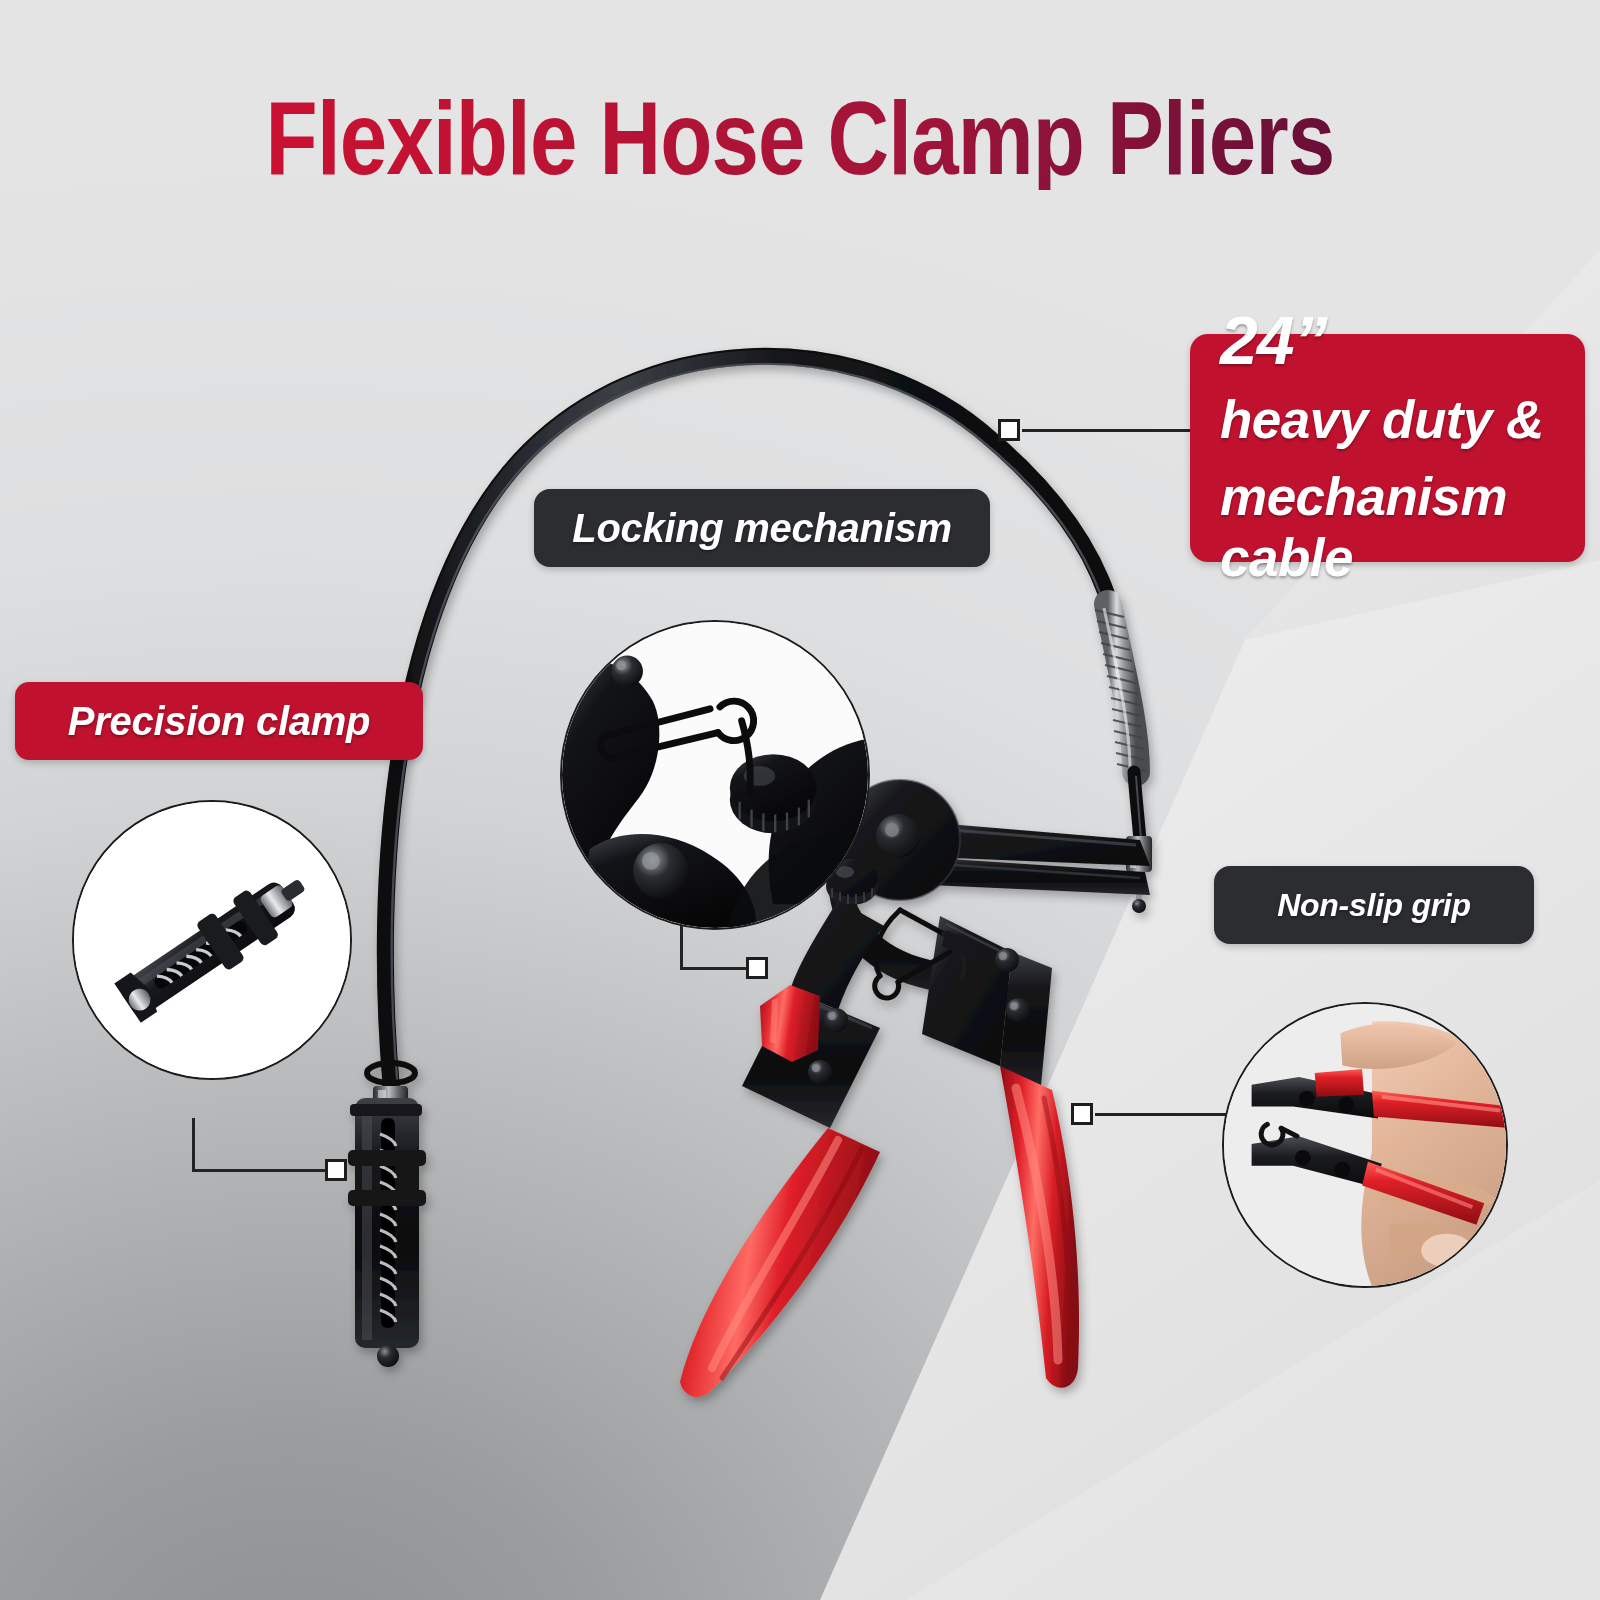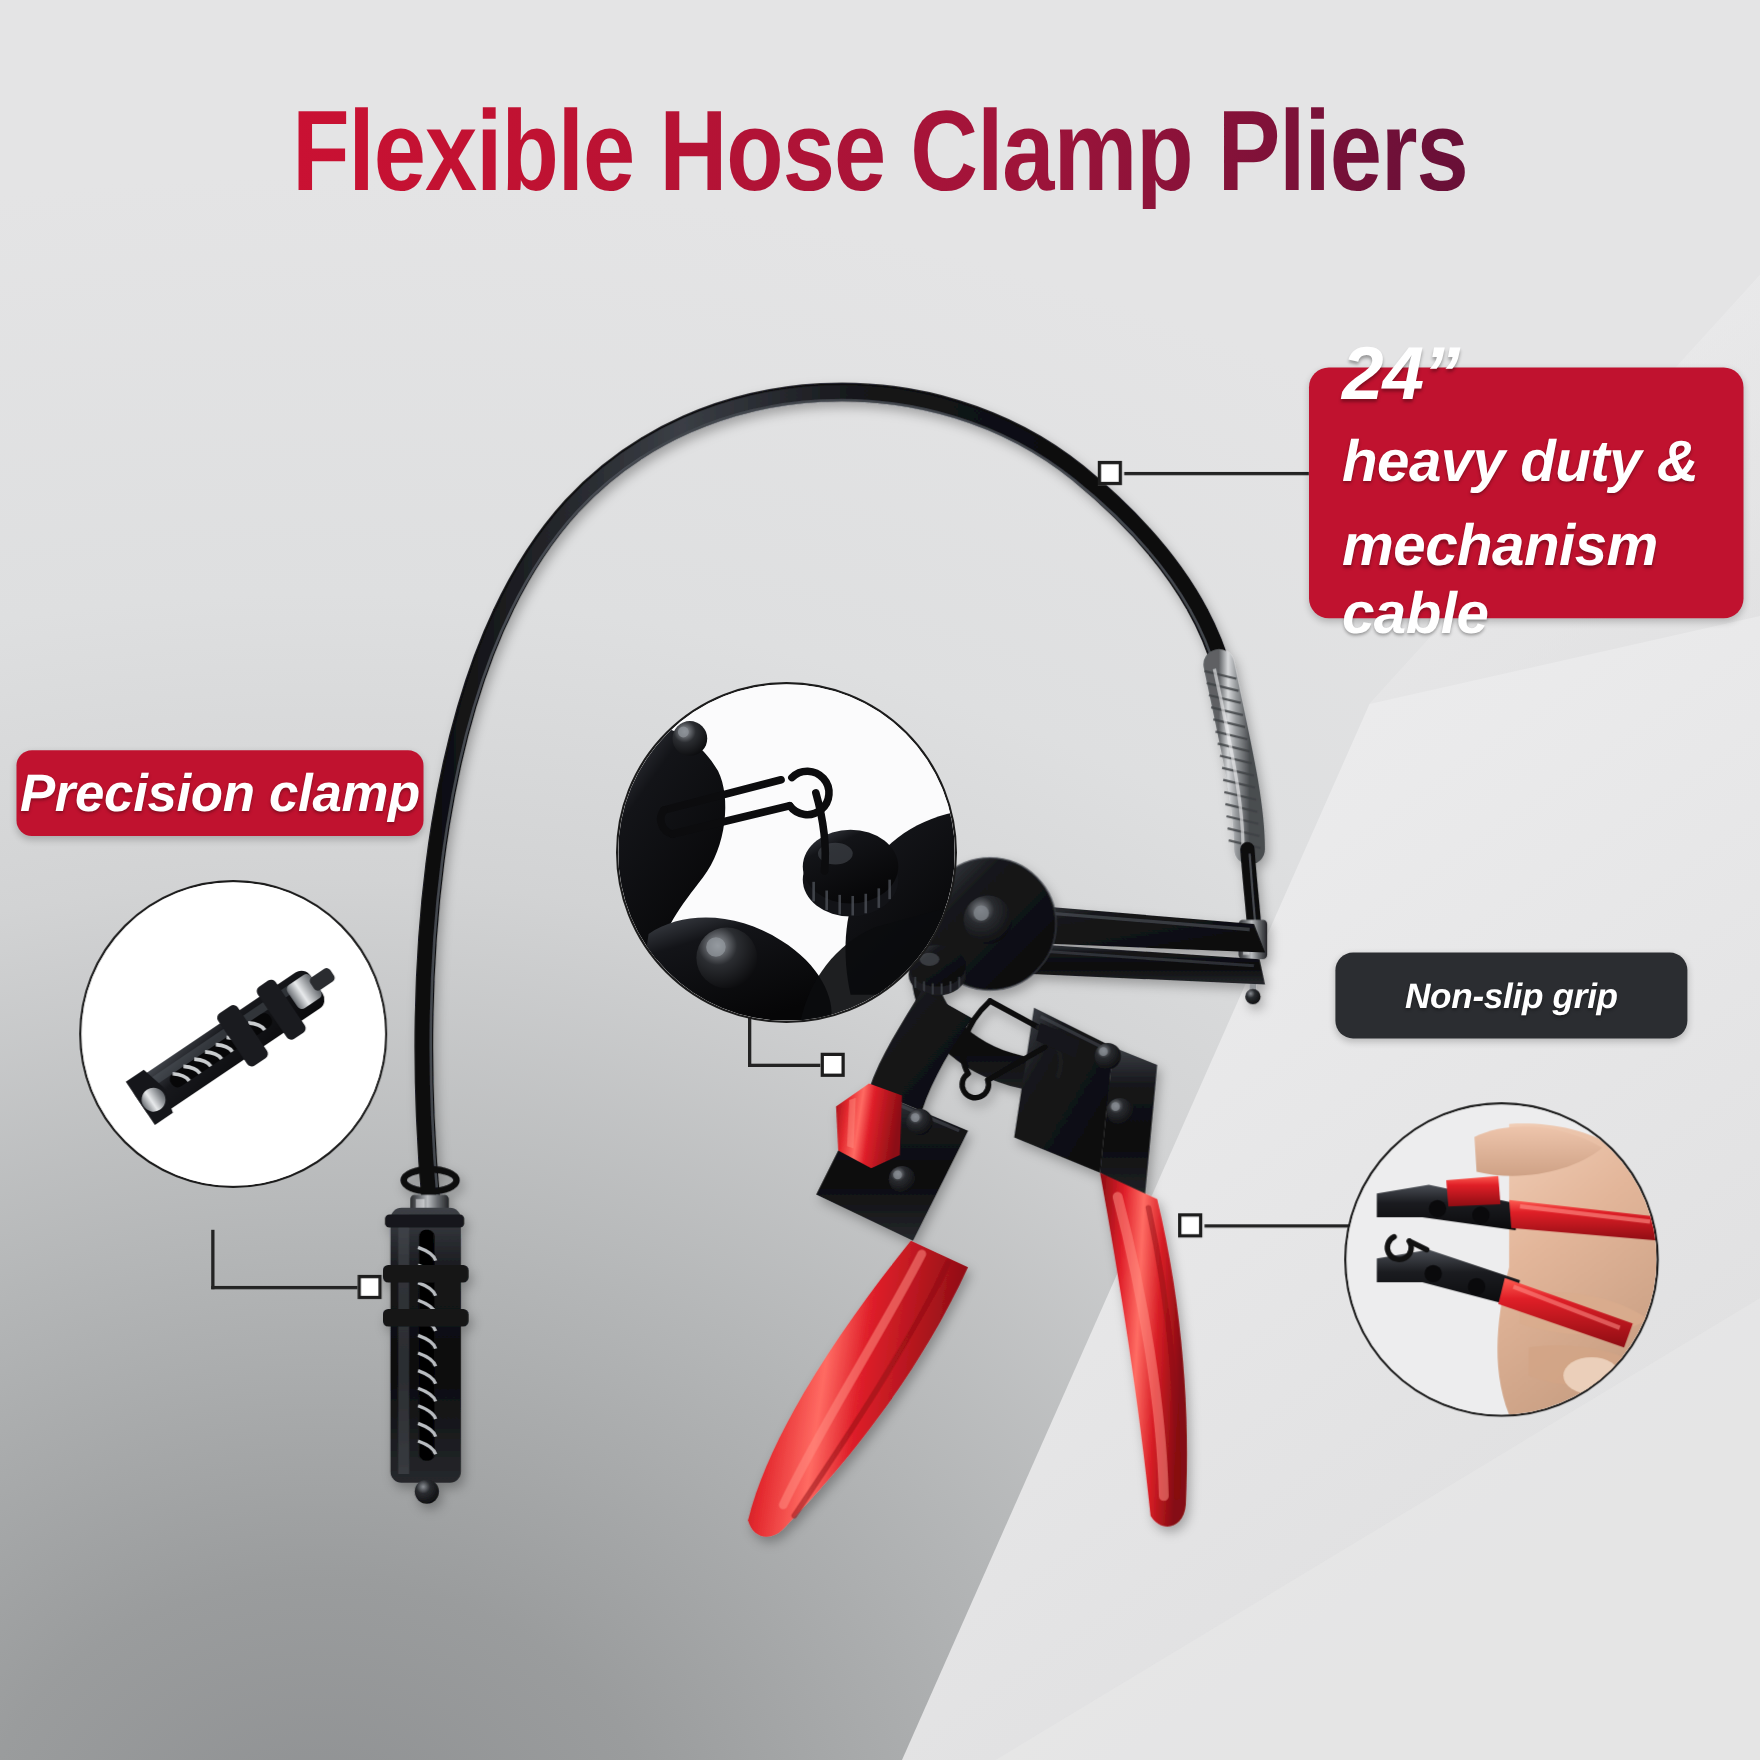--- a/index.html
+++ b/index.html
@@ -44,21 +44,21 @@
 
   #badge-24{
     left:1190px;top:334px;width:395px;height:228px;border-radius:18px;
     flex-direction:column;align-items:flex-start;justify-content:center;
     padding:14px 0 14px 30px;gap:16px;
   }
   #badge-24 .big{font-size:68px;line-height:.98;letter-spacing:-1px;}
   #badge-24 .l1,#badge-24 .l2{font-size:53px;line-height:1.15;letter-spacing:-.5px;}
 
   #badge-lock{left:534px;top:489px;width:456px;height:78px;font-size:40px;letter-spacing:-.3px;}
-  #badge-prec{left:15px;top:682px;width:370px;height:78px;font-size:48px;letter-spacing:-.3px;}
+  #badge-prec{left:15px;top:682px;width:408px;height:78px;font-size:40px;letter-spacing:-.3px;}
   #badge-grip{left:1214px;top:866px;width:320px;height:78px;font-size:32px;letter-spacing:-.3px;}
 
   
   .marker{position:absolute;width:22px;height:22px;background:#fff;border:3px solid #1d1d1d;box-sizing:border-box;}
   .lead{position:absolute;background:#232323;}
   .lead.h{height:3px;}
   .lead.v{width:3px;}
 
   
   .inset{position:absolute;border-radius:50%;overflow:hidden;border:2.5px solid #1c1c1c;box-sizing:border-box;}
@@ -476,18 +476,19 @@
       </svg>
     </div>
   </div>
 
   <div class="badge red" id="badge-24">
     <span class="big">24”</span>
     <span class="l1">heavy duty &amp;</span>
     <span class="l2">mechanism cable</span>
   </div>
 
+  <div class="badge dark" id="badge-lock">Locking mechanism</div>
 
   <div class="badge red" id="badge-prec">Precision clamp</div>
 
   <div class="badge dark" id="badge-grip">Non-slip grip</div>
 
 </div>
 
 </body></html>

